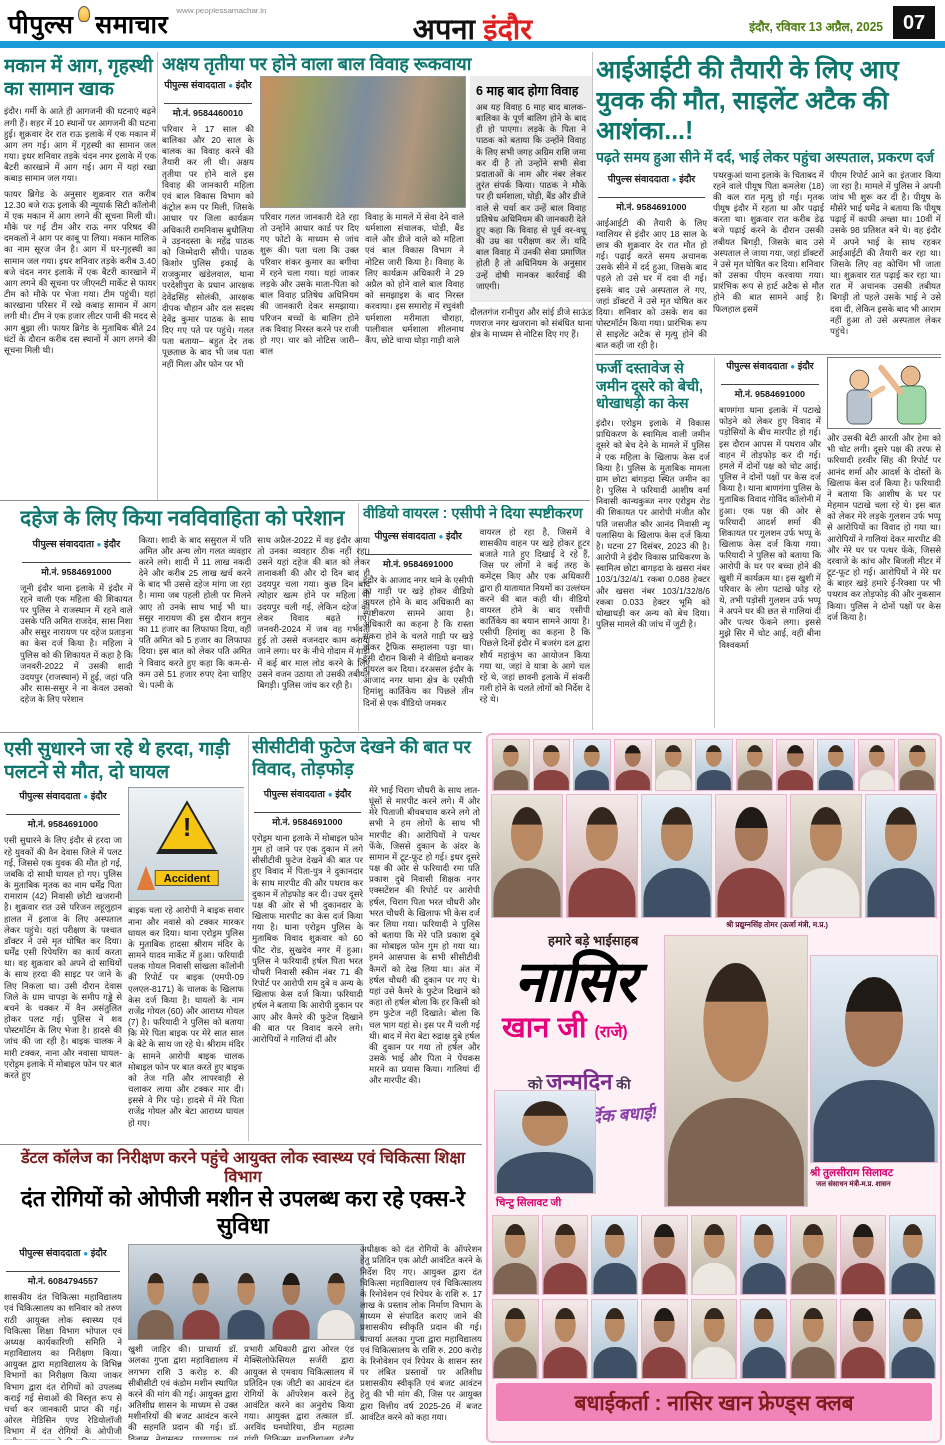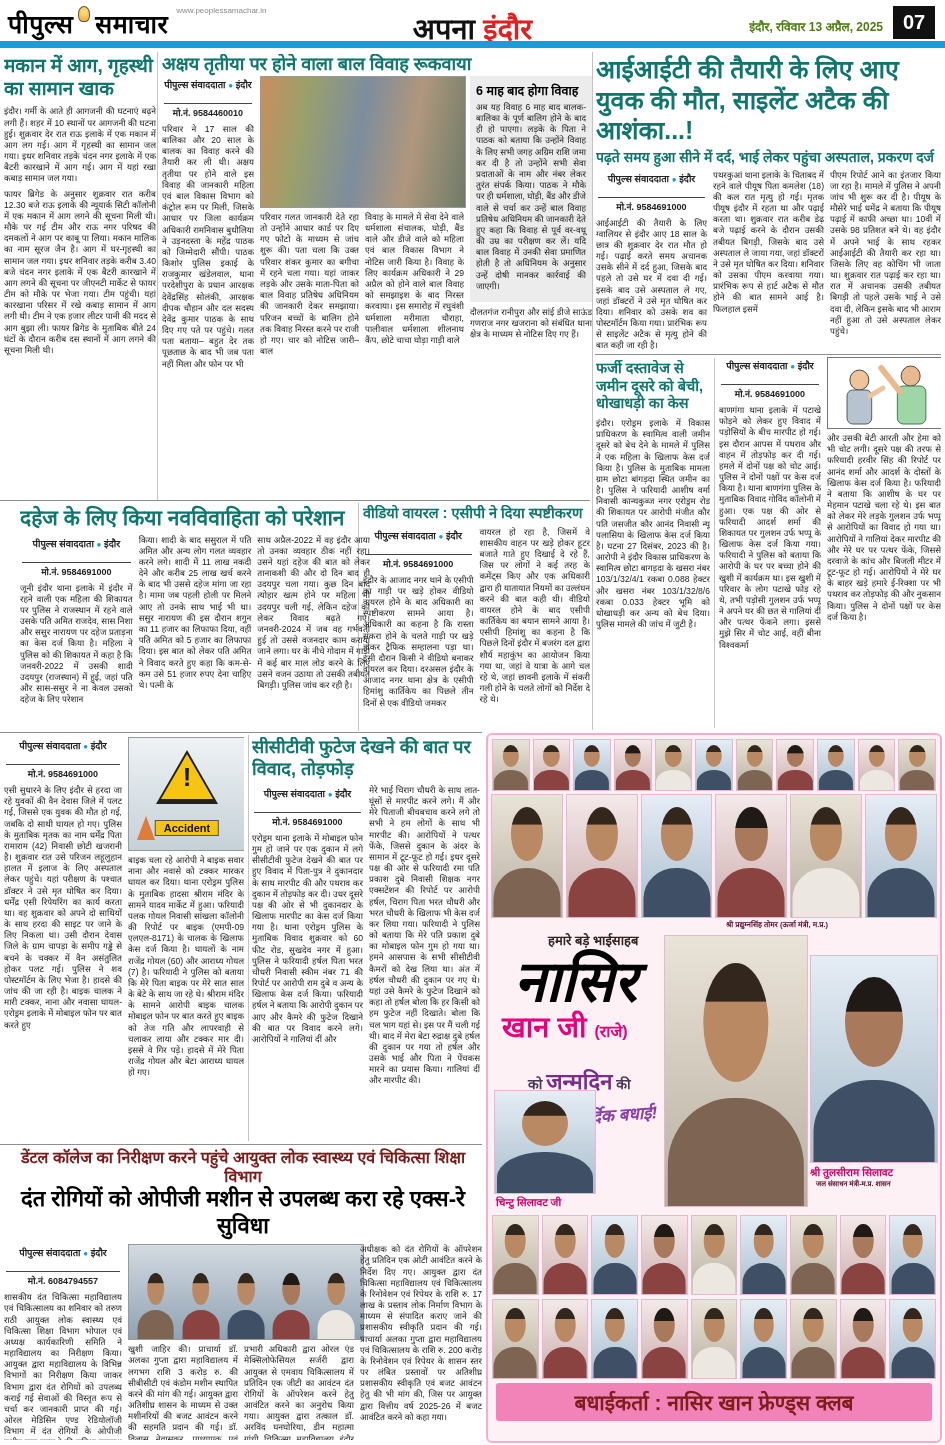--- a/index.html
+++ b/index.html
@@ -197,20 +197,21 @@
       <div class="col">
         <div class="byl"><span>पीपुल्स संवाददाता</span> <span class="dot">●</span> <span>इंदौर</span></div>
         <div class="phone">मो.नं. 9584691000</div>
         <div class="b">इंदौर के आजाद नगर थाने के एसीपी का गाड़ी पर खड़े होकर वीडियो वायरल होने के बाद अधिकारी का स्पष्टीकरण सामने आया है। अधिकारी का कहना है कि रास्ता संकरा होने के चलते गाड़ी पर खड़े होकर ट्रैफिक सम्हालना पड़ा था। इसी दौरान किसी ने वीडियो बनाकर वायरल कर दिया। दरअसल इंदौर के आजाद नगर थाना क्षेत्र के एसीपी हिमांशु कार्तिकेय का पिछले तीन दिनों से एक वीडियो जमकर</div>
       </div>
       <div class="col b">वायरल हो रहा है, जिसमें वे शासकीय वाहन पर खड़े होकर हूटर बजाते गाते हुए दिखाई दे रहे हैं, जिस पर लोगों ने कई तरह के कमेंट्स किए और एक अधिकारी द्वारा ही यातायात नियमों का उल्लंघन करने की बात कही थी। वीडियो वायरल होने के बाद एसीपी कार्तिकेय का बयान सामने आया है। एसीपी हिमांशु का कहना है कि पिछले दिनों इंदौर में बजरंग दल द्वारा शौर्य महाकुंभ का आयोजन किया गया था, जहां वे यात्रा के आगे चल रहे थे, जहां छावनी इलाके में संकरी गली होने के चलते लोगों को निर्देश दे रहे थे।</div>
     </div>
   </div>
 
   <div class="art" style="left:4px;top:737px;width:240px;height:404px">
+    <div class="hl" style="font-size:19px;margin-bottom:4px">एसी सुधारने जा रहे थे हरदा, गाड़ी पलटने से मौत, दो घायल</div>
     <div style="display:flex;gap:6px;height:348px">
       <div style="width:118px;flex:none">
         <div class="byl"><span>पीपुल्स संवाददाता</span> <span class="dot">●</span> <span>इंदौर</span></div>
         <div class="phone">मो.नं. 9584691000</div>
         <div class="b" style="height:296px;overflow:hidden">एसी सुधारने के लिए इंदौर से हरदा जा रहे युवकों की वैन देवास जिले में पलट गई, जिससे एक युवक की मौत हो गई, जबकि दो साथी घायल हो गए। पुलिस के मुताबिक मृतक का नाम धर्मेंद्र पिता रामाराम (42) निवासी छोटी खजरानी है। शुक्रवार रात उसे परिजन लहूलुहान हालत में इलाज के लिए अस्पताल लेकर पहुंचे। यहां परीक्षण के पश्चात डॉक्टर ने उसे मृत घोषित कर दिया। धर्मेंद्र एसी रिपेयरिंग का कार्य करता था। वह शुक्रवार को अपने दो साथियों के साथ हरदा की साइट पर जाने के लिए निकला था। उसी दौरान देवास जिले के ग्राम चापड़ा के समीप गड्ढे से बचने के चक्कर में वैन असंतुलित होकर पलट गई। पुलिस ने शव पोस्टमॉर्टम के लिए भेजा है। हादसे की जांच की जा रही है। बाइक चालक ने मारी टक्कर, नाना और नवासा घायल- एरोड्रम इलाके में मोबाइल फोन पर बात करते हुए</div>
       </div>
       <div style="flex:1;min-width:0">
         <div class="acc" style="width:100%;height:112px">
           <div class="cone"></div>
           <div class="tri-o"></div>

